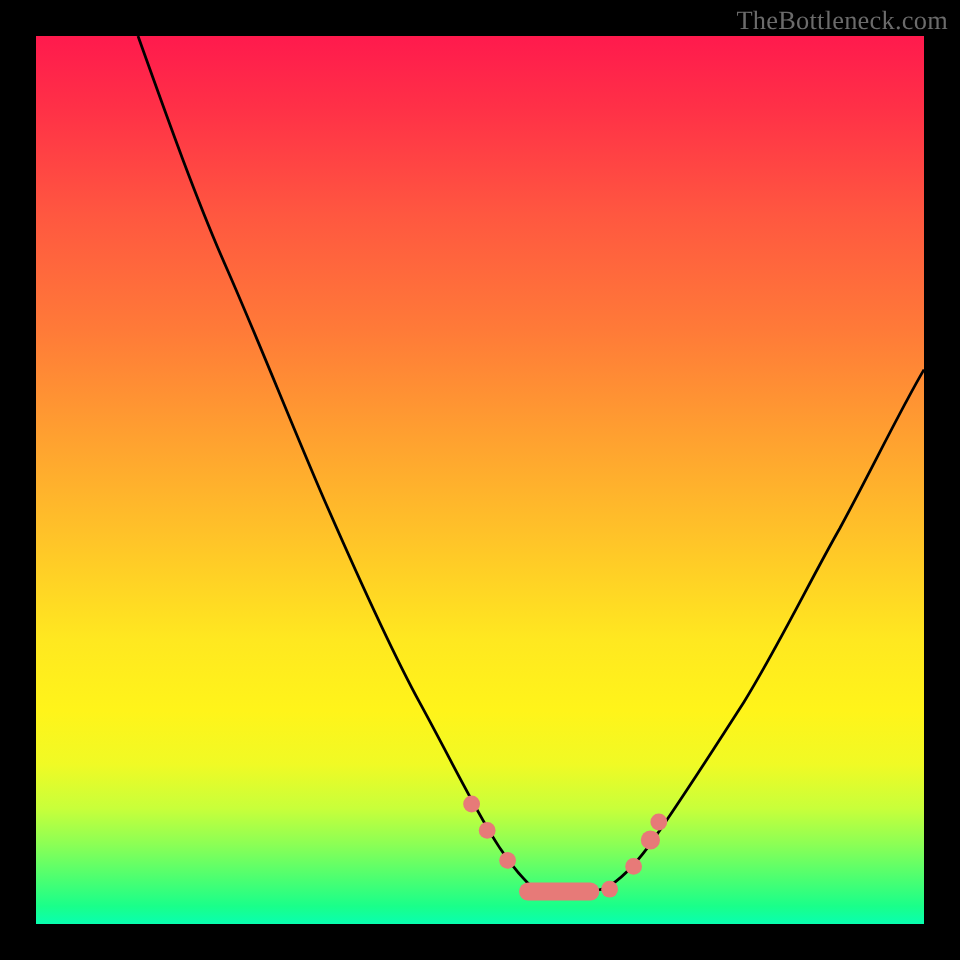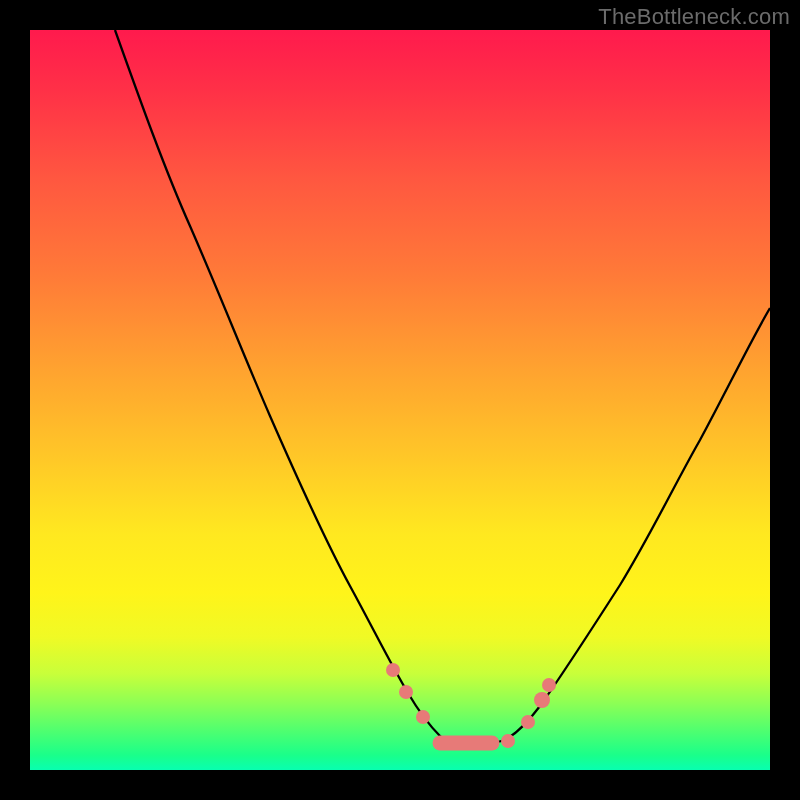--- a/index.html
+++ b/index.html
@@ -53,20 +53,21 @@
   }
   .watermark {
     position: absolute;
     top: 4px;
     right: 10px;
     color: #6b6b6b;
     font-size: 22px;
     font-weight: 400;
     letter-spacing: 0.2px;
     user-select: none;
+    font-family: Liberation Serif, serif;
   }
 </style>
 </head>
 <body>
 
 <div class="frame">
   <div class="plot-area">
     <svg class="curve-svg" viewBox="0 0 740 740" preserveAspectRatio="none">
 
       <path fill="none" stroke="#000" stroke-width="2.3" d="M 85 0

